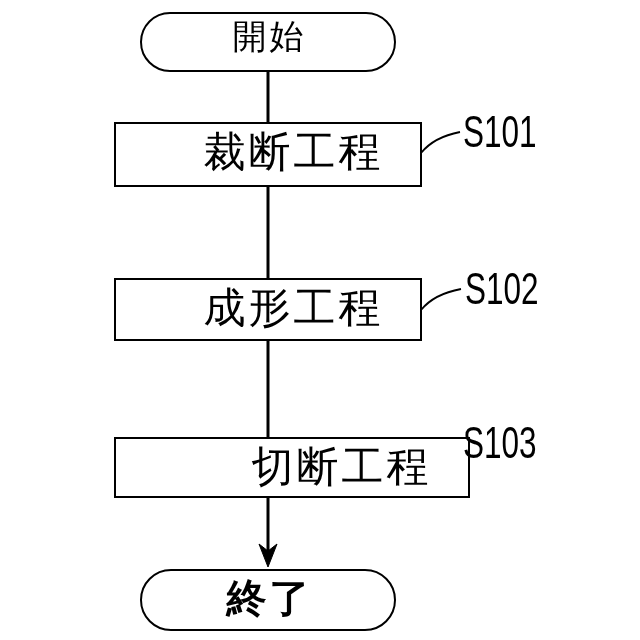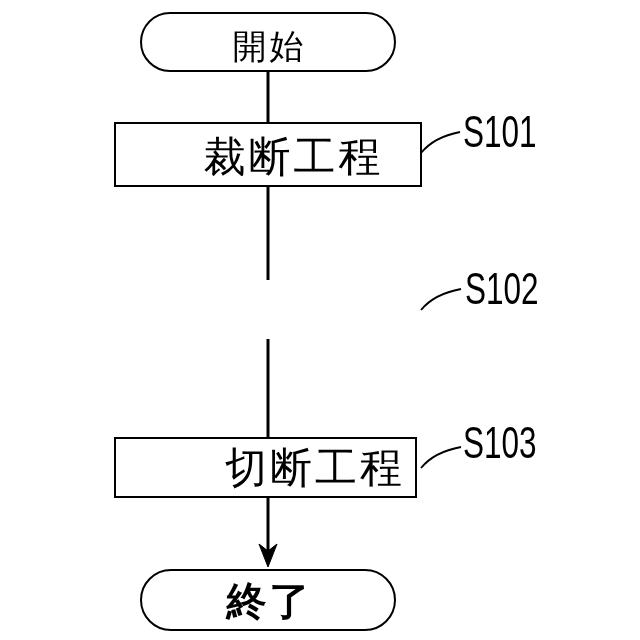--- a/index.html
+++ b/index.html
@@ -6,21 +6,21 @@
   .canvas {
     position: relative; width: 640px; height: 640px;
     background: #ffffff; overflow: hidden;
     font-family: "Liberation Sans", "DejaVu Sans", sans-serif;
     color: #000000;
   }
   .layer { position: absolute; left: 0; top: 0; }
   .node {
     position: absolute; box-sizing: border-box;
     border: 2px solid #000000; background: #ffffff;
-    display: flex; align-items: flex-end; justify-content: center;
+    display: flex; align-items: flex-start; justify-content: center;
   }
   .terminal { border-radius: 31px; }
   .process  { border-radius: 0; }
   .jp { letter-spacing: 3px; text-indent: 3px; white-space: nowrap; }
   .start-label   { font-size: 34px; }
   .end-label     { font-size: 40px; }
   .process-label { font-size: 42px; margin-left: 48px; }
   .step-tag {
     position: absolute; font-size: 45px; line-height: 1;
     letter-spacing: 0; transform: scaleX(0.7); transform-origin: top left;
@@ -48,22 +48,25 @@
   </svg>
 
   <div class="node terminal" style="left:140px; top:12px; width:256px; height:60px;">
     <span class="jp start-label">開始</span>
   </div>
 
   <div class="node process" style="left:114px; top:122px; width:308px; height:65px;">
     <span class="jp process-label">裁断工程</span>
   </div>
 
+  <div class="node process" style="left:114px; top:278px; width:308px; height:63px;">
+    <span class="jp process-label">成形工程</span>
+  </div>
 
-  <div class="node process" style="left:114px; top:437px; width:303px; height:61px;padding-left:48px;">
+  <div class="node process" style="left:114px; top:437px; width:356px; height:61px;padding-left:48px;">
     <span class="jp process-label">切断工程</span>
   </div>
 
   <div class="node terminal" style="left:140px; top:569px; width:256px; height:62px;font-weight:bold;">
     <span class="jp end-label">終了</span>
   </div>
 
   <div class="step-tag" style="left:463px; top:109px;">S101</div>
   <div class="step-tag" style="left:465px; top:266px;">S102</div>
   <div class="step-tag" style="left:463px; top:420px;">S103</div>

